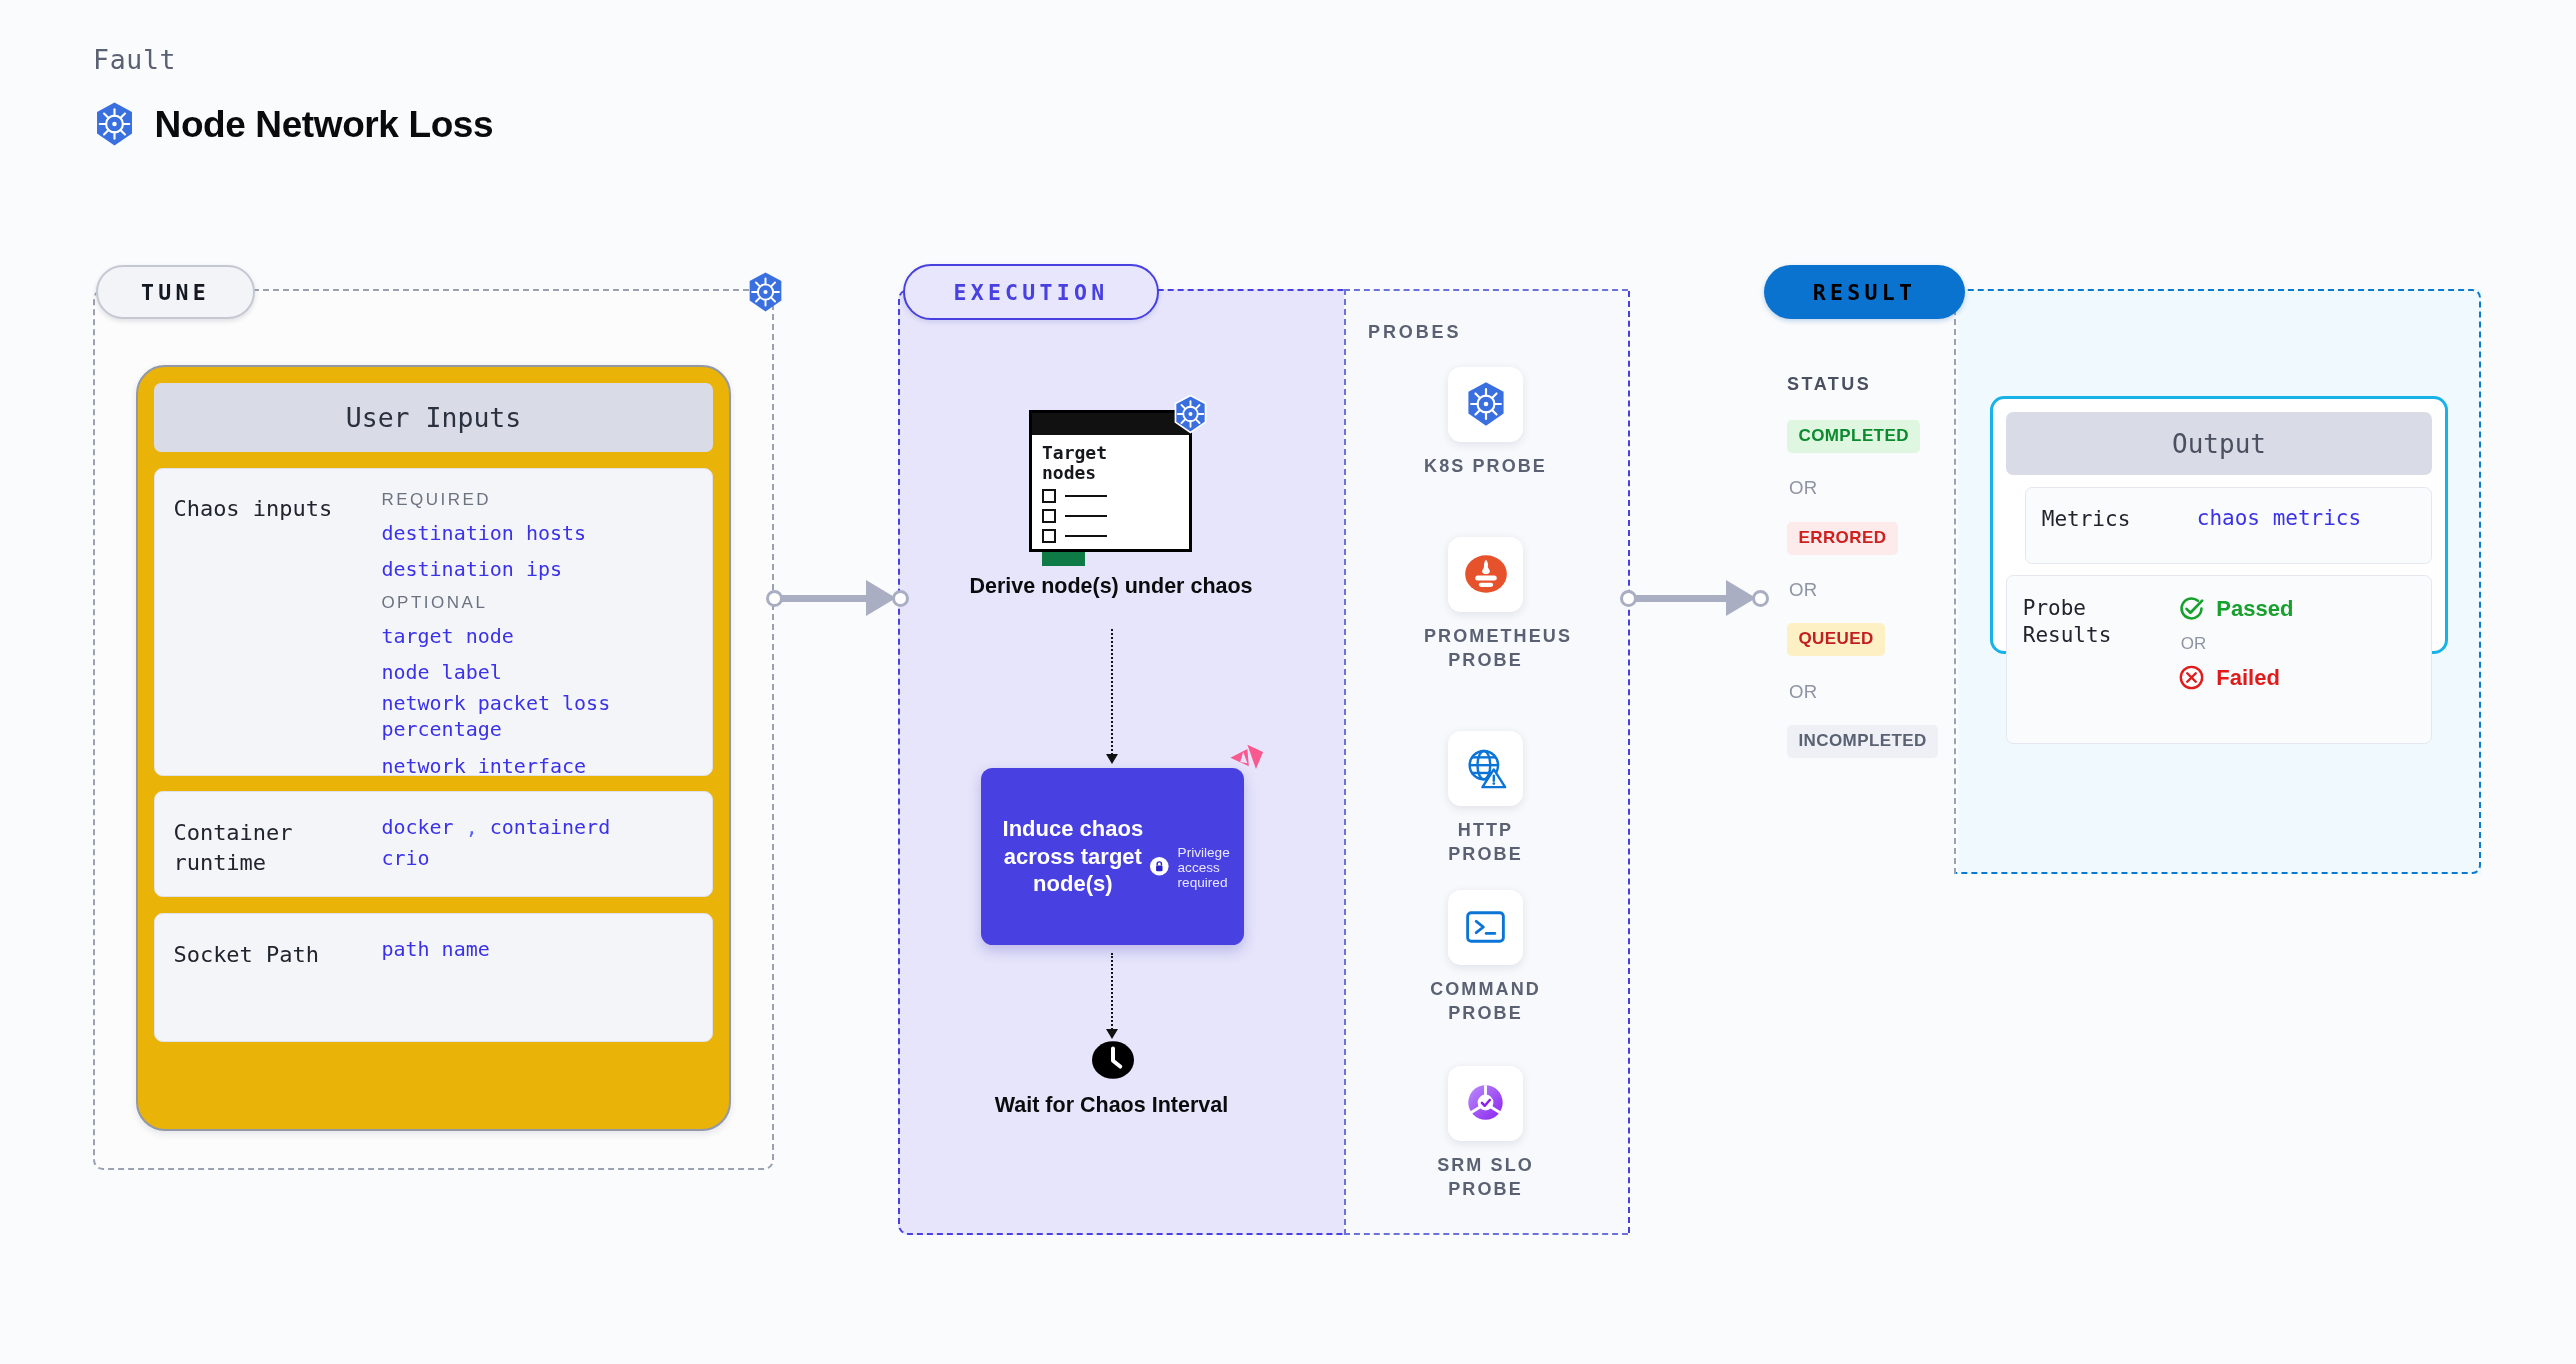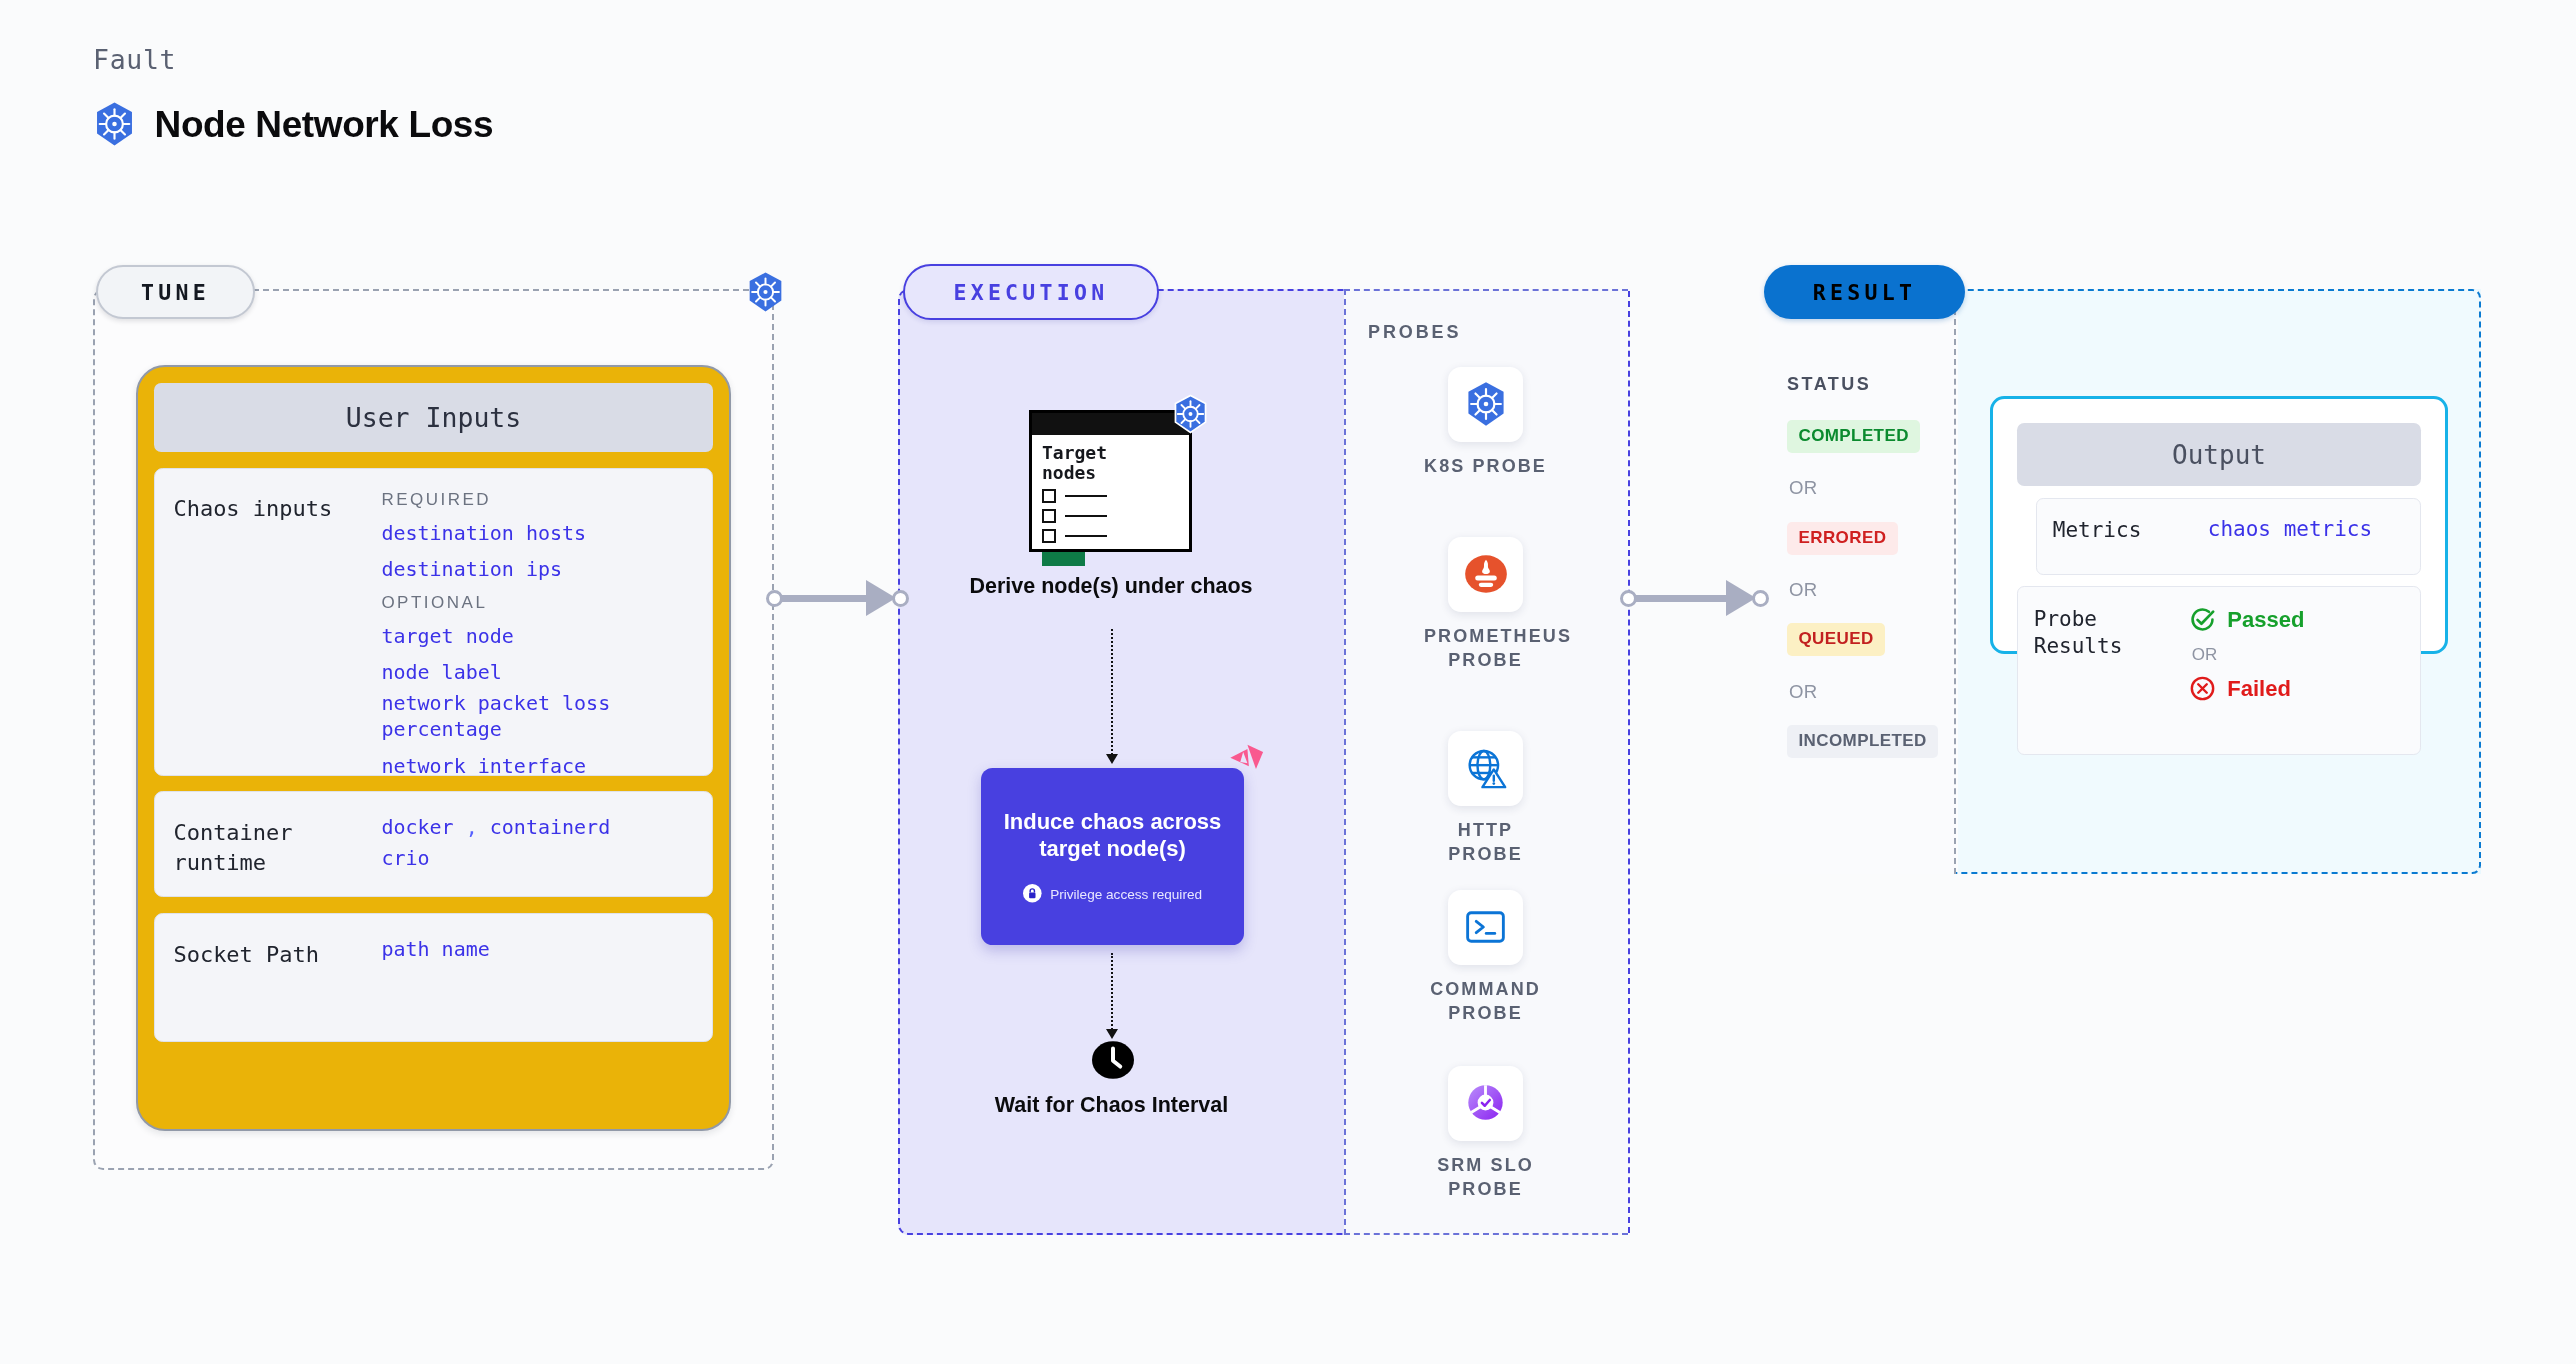--- a/index.html
+++ b/index.html
@@ -71,21 +71,21 @@
   #derive-label{position:absolute;left:946px;top:573px;width:330px;text-align:center;
                 font-size:21.5px;font-weight:700;color:#0b0b0d;line-height:1.22;}
 
   .dots{position:absolute;width:0;border-left:2.9px dotted #111;}
   .arrowhead{position:absolute;width:0;height:0;border-left:6.4px solid transparent;
              border-right:6.4px solid transparent;border-top:10px solid #111;}
 
   #induce-box{position:absolute;left:981px;top:768px;width:263px;height:177px;
               background:#4840e0;border-radius:11.5px;z-index:3;
               box-shadow:0 5.7px 13px rgba(60,50,180,.25);
-              display:flex;flex-direction:column;align-items:center;justify-content:center;padding:14.3px;}
+              display:flex;flex-direction:row;align-items:center;justify-content:center;padding:14.3px;}
   #induce-title{color:#fff;font-size:22px;font-weight:700;text-align:center;line-height:1.25;}
   #induce-priv{display:flex;align-items:center;gap:8.6px;margin-top:21.5px;}
   #priv-text{color:#e9e7ff;font-size:13.6px;}
   #litmus-logo{position:absolute;left:1226px;top:742px;z-index:4;}
 
   #clock-icon{position:absolute;left:1092px;top:1039px;z-index:3;}
   #wait-label{position:absolute;left:981px;top:1092px;width:261px;text-align:center;
               font-size:21.5px;font-weight:700;color:#0b0b0d;line-height:1.22;}
 
   .probe-item{position:absolute;left:1424px;width:123px;text-align:center;}
@@ -104,21 +104,21 @@
                font-size:21.5px;box-shadow:0 2.1px 5.7px rgba(10,90,170,.25);}
   #status-title{position:absolute;left:1787px;top:374px;font-size:18px;color:#4a5060;
                 letter-spacing:2.5px;font-weight:700;}
   .status-badge{position:absolute;left:1787px;border-radius:5px;padding:6.4px 11.5px;
                 font-size:17px;font-weight:700;letter-spacing:0.4px;}
   .or-text{position:absolute;left:1789px;font-size:18.6px;color:#8e94a3;letter-spacing:0.4px;}
 
   #output-region{position:absolute;left:1958px;top:289px;width:523px;height:585px;
                  background:#eaf8fe;}
   #output-card{position:absolute;left:1990px;top:396px;width:458px;height:258px;
-               background:#fff;border:3.6px solid #17b2e8;border-radius:14.3px;padding:24px;}
+               background:#fff;border:3.6px solid #17b2e8;border-radius:14.3px;padding:13px;}
 
   .out-row{background:#fafbfd;border:1.4px solid #e4e7ef;border-radius:7.2px;margin-top:11.5px;
            display:flex;padding:18.6px 15.8px;}
   .out-label{font-family:"DejaVu Sans Mono",monospace;font-size:21px;color:#20242e;
              width:155px;flex:0 0 155px;line-height:1.3;}
   .out-val{font-family:"DejaVu Sans Mono",monospace;font-size:21px;color:#3b32e8;}
   .pf-row{display:flex;align-items:center;gap:11.5px;}
   .pf-text{font-size:22px;font-weight:700;}
   .pf-or{font-size:17px;color:#8e94a3;margin:10px 0 10px 2.9px;}
 

